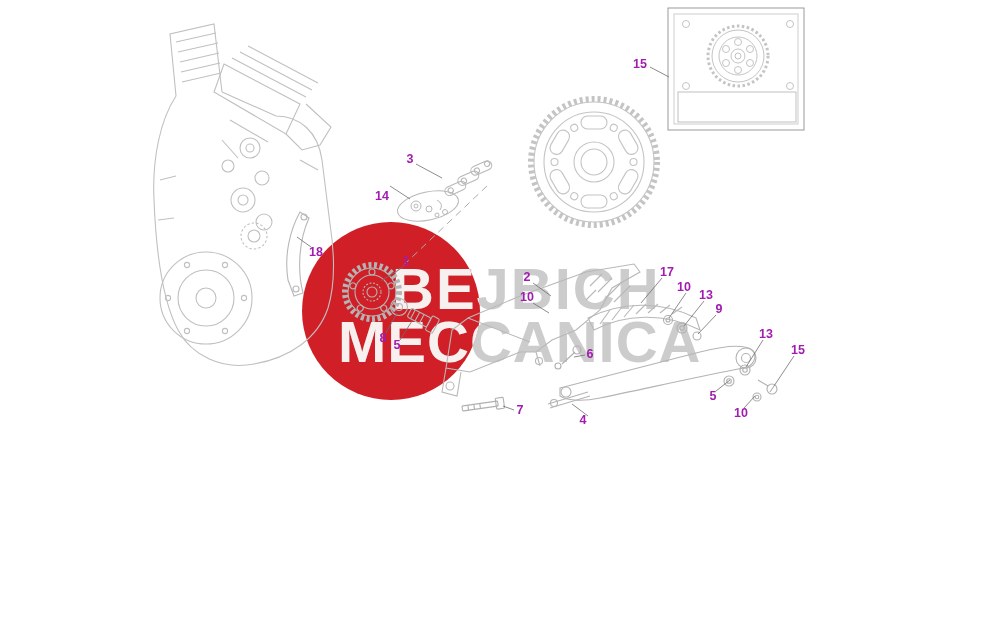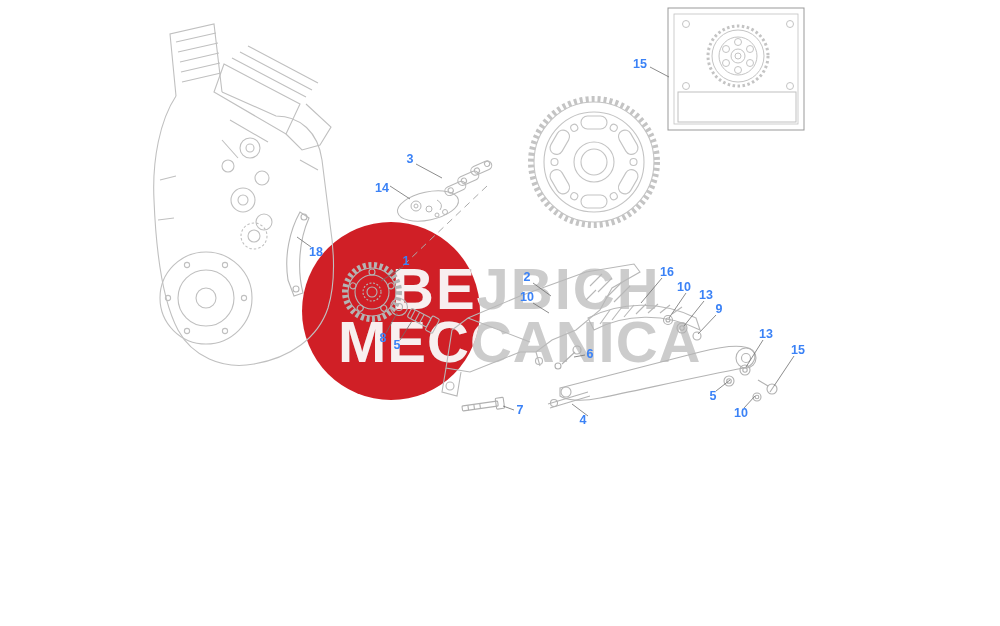--- a/index.html
+++ b/index.html
@@ -4,21 +4,21 @@
 <style>
   html,body{margin:0;padding:0;background:#ffffff;}
   .canvas{
     position:relative;width:1000px;height:626px;background:#ffffff;
     font-family:"Liberation Sans",sans-serif;overflow:hidden;
   }
   svg{position:absolute;left:0;top:0;}
   .callout{
     position:absolute;transform:translate(-50%,-50%);
     font-family:"Liberation Sans",sans-serif;
-    font-size:12.5px;font-weight:bold;color:#3b82f6;line-height:1;
+    font-size:12.5px;font-weight:bold;color:#a21caf;line-height:1;
     white-space:nowrap;user-select:none;
   }
 </style>
 </head>
 <body>
 
 <div class="canvas">
 
   <svg width="1000" height="626" viewBox="0 0 1000 626">
     <defs>
@@ -270,26 +270,26 @@
       <line x1="585" y1="355" x2="574" y2="357"></line>
       <line x1="716" y1="391" x2="730" y2="380"></line>
       <line x1="744" y1="408" x2="755" y2="396"></line>
       <line x1="514" y1="410" x2="503" y2="406"></line>
       <line x1="588" y1="416" x2="572" y2="404"></line>
     </g>
   </svg>
 
   <div class="callout" style="left:640px;top:64px">15</div>
   <div class="callout" style="left:410px;top:159px">3</div>
-  <div class="callout" style="left:382px;top:188px">14</div>
+  <div class="callout" style="left:382px;top:196px">14</div>
   <div class="callout" style="left:316px;top:252px">18</div>
   <div class="callout" style="left:406px;top:261px">1</div>
   <div class="callout" style="left:527px;top:277px">2</div>
   <div class="callout" style="left:527px;top:297px">10</div>
-  <div class="callout" style="left:667px;top:272px">16</div>
+  <div class="callout" style="left:667px;top:272px">17</div>
   <div class="callout" style="left:684px;top:287px">10</div>
   <div class="callout" style="left:706px;top:295px">13</div>
   <div class="callout" style="left:719px;top:309px">9</div>
   <div class="callout" style="left:766px;top:334px">13</div>
   <div class="callout" style="left:798px;top:350px">15</div>
   <div class="callout" style="left:383px;top:338px">8</div>
   <div class="callout" style="left:397px;top:345px">5</div>
   <div class="callout" style="left:590px;top:354px">6</div>
   <div class="callout" style="left:713px;top:396px">5</div>
   <div class="callout" style="left:741px;top:413px">10</div>

